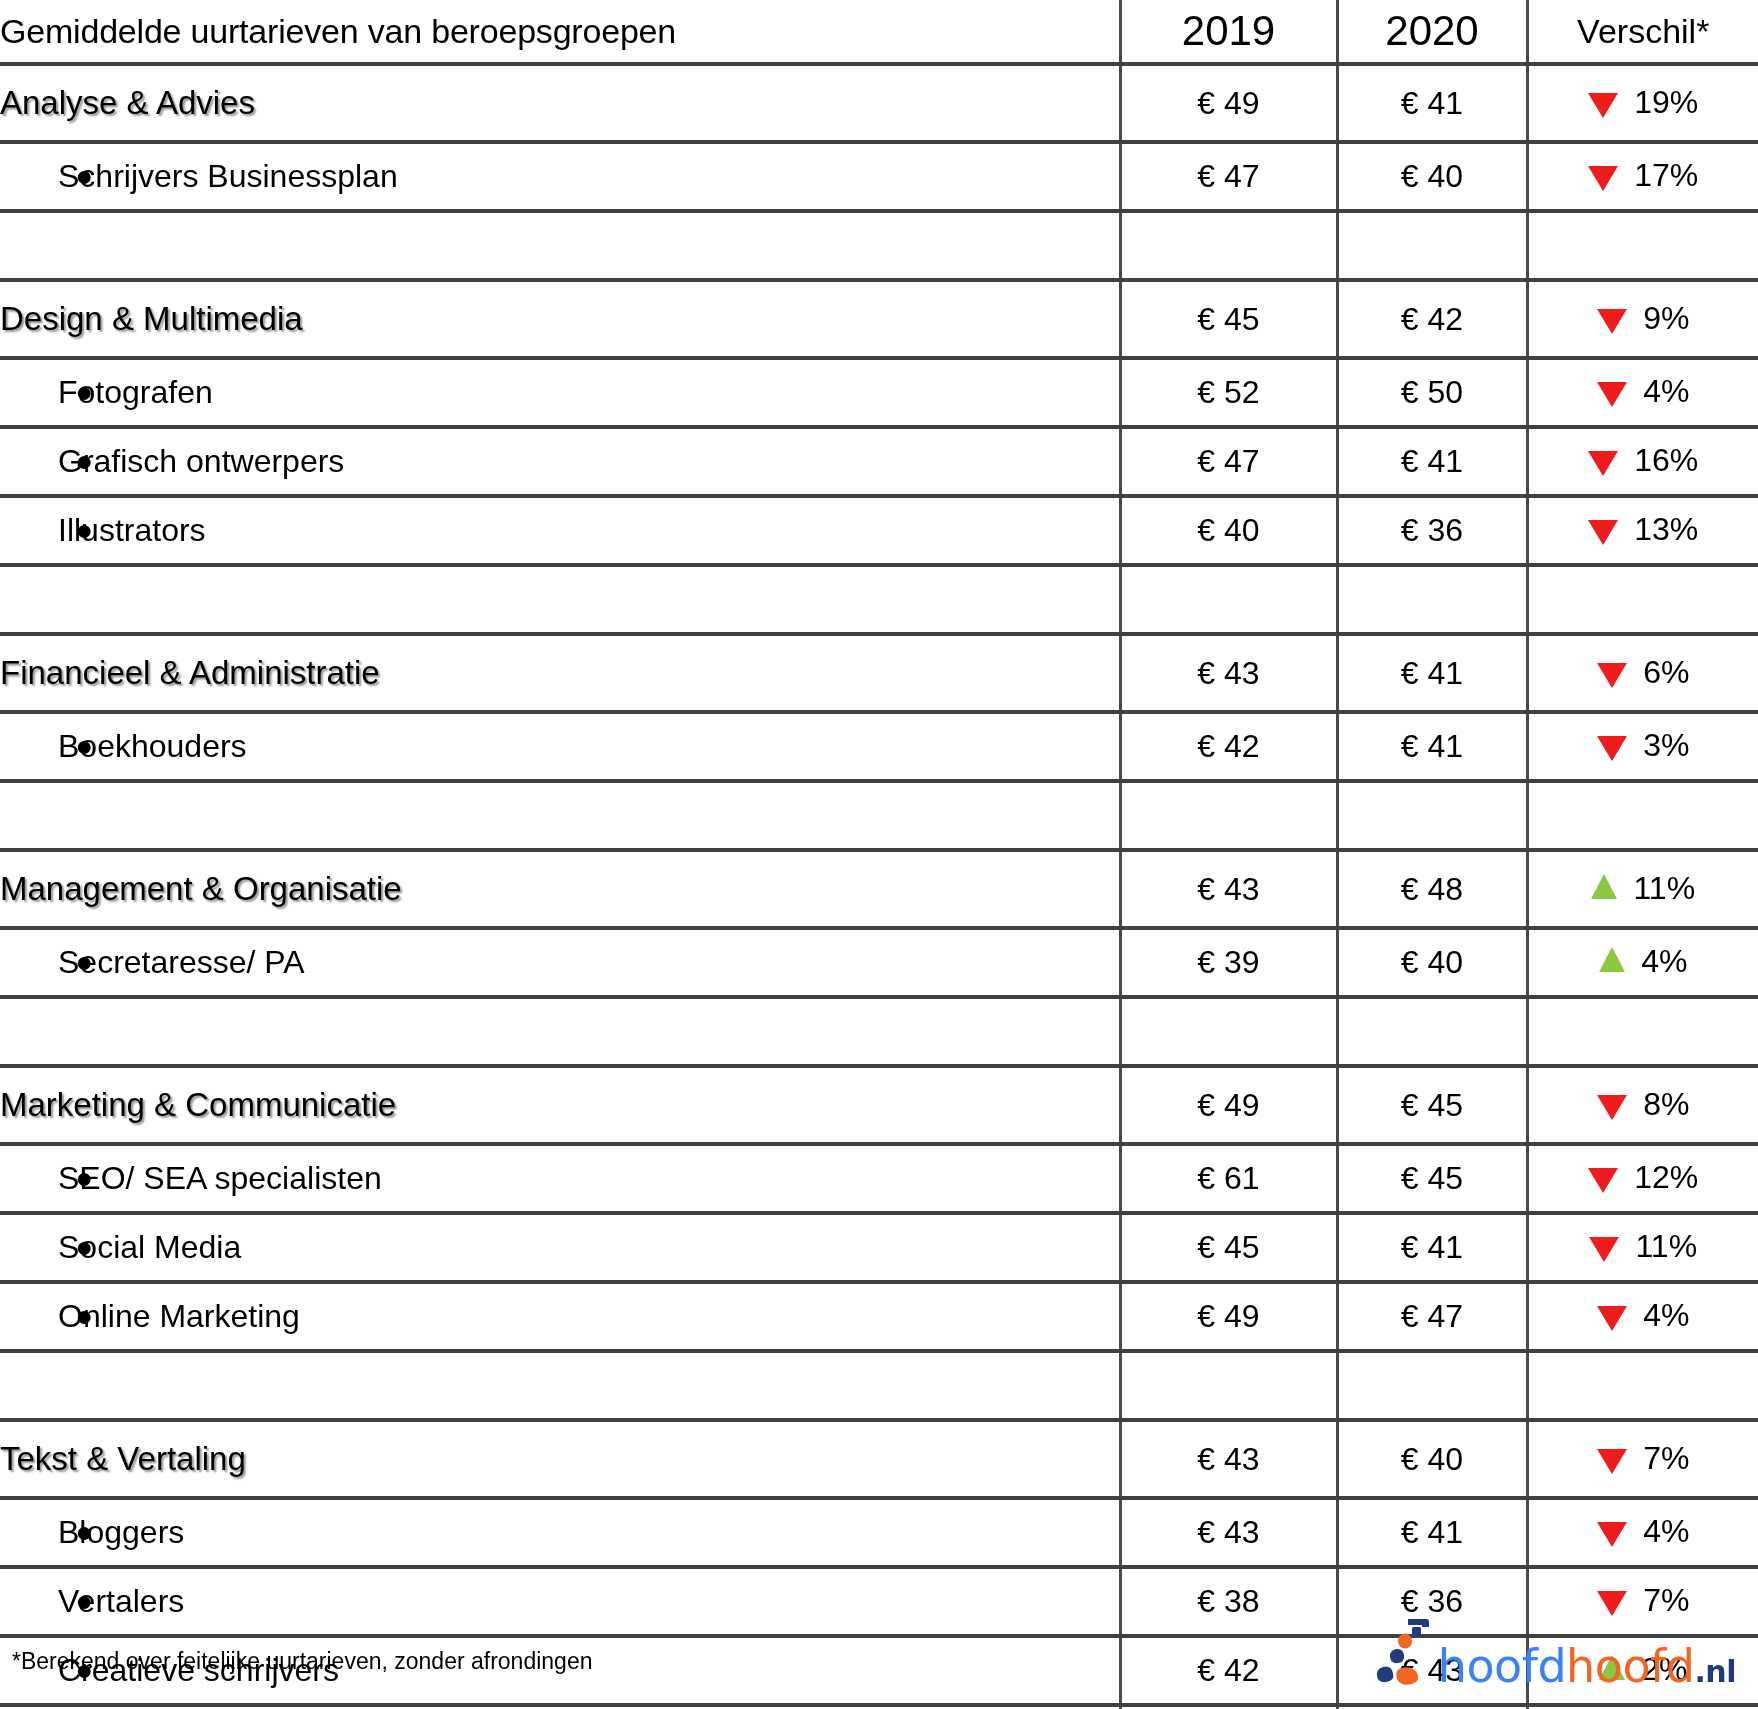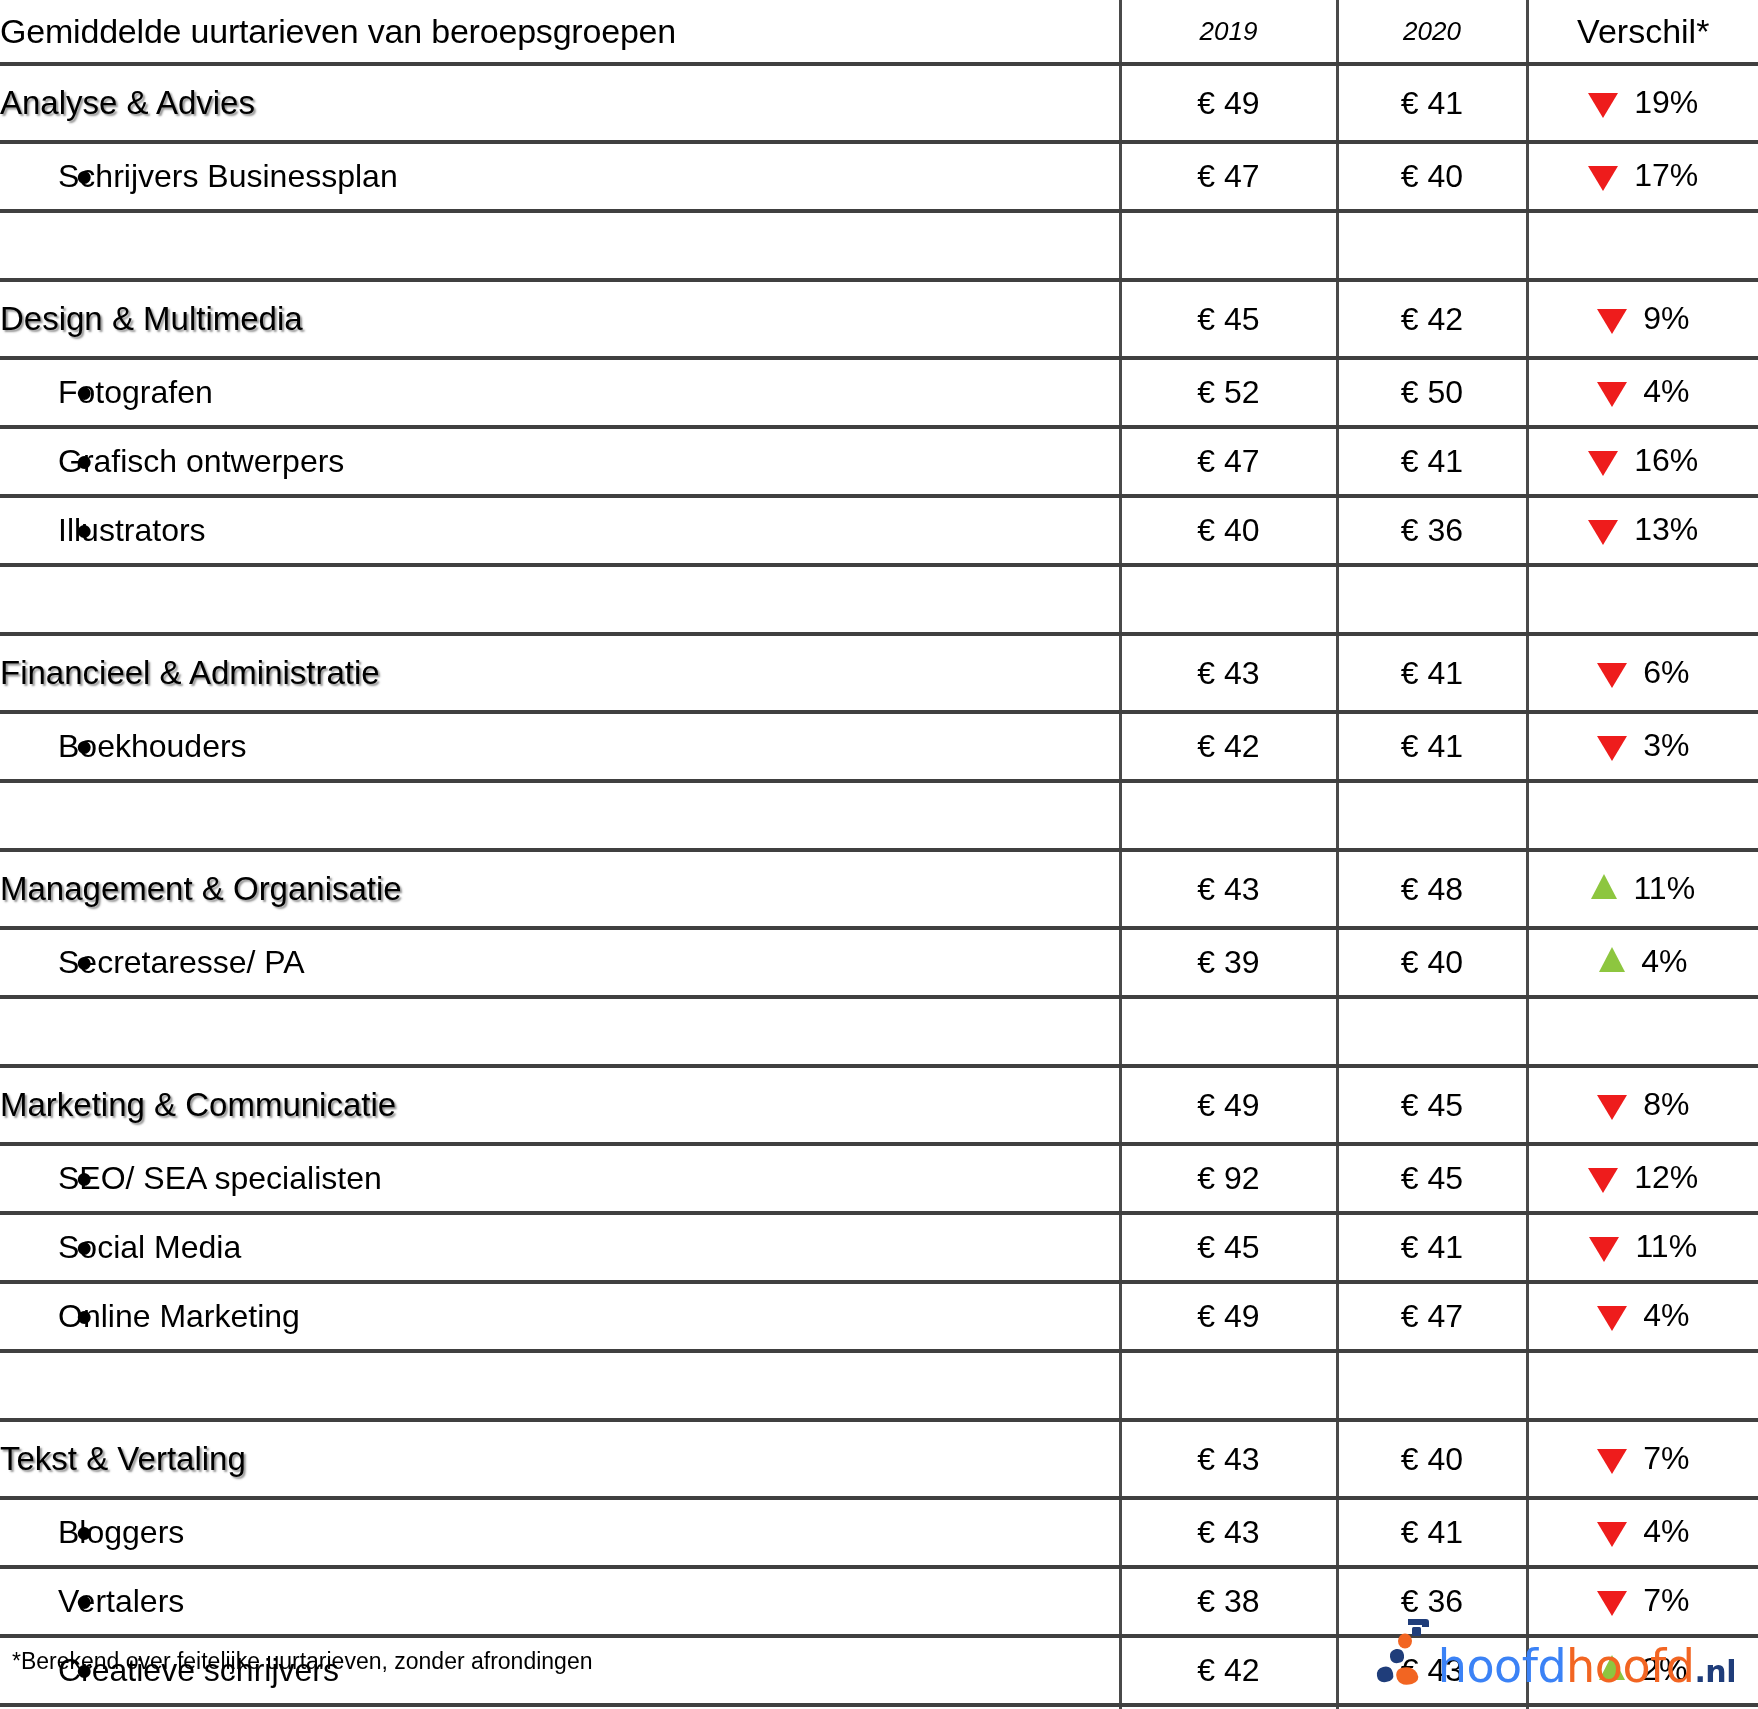--- a/index.html
+++ b/index.html
@@ -62,24 +62,23 @@
   }
   .title-cell {
     font-size: 34px;
     font-weight: bold;
     letter-spacing: -0.2px;
     padding-left: 14px;
     text-align: left;
     white-space: nowrap;
   }
   .year-cell {
-    font-size: 26px;
+    font-size: 42px;
     font-weight: bold;
     text-align: center;
-    font-style: italic;
   }
   .diff-head-cell {
     font-size: 34px;
     font-weight: bold;
     text-align: center;
   }
 
   
   tr.group-row td { height: 74px; }
   .group-label {
@@ -339,21 +338,21 @@
           <td class="group-label">Marketing &amp; Communicatie</td>
           <td class="num-cell vsep">€ 49</td>
           <td class="num-cell vsep">€ 45</td>
           <td class="diff-cell vsep"><span class="diff-inner">
               <span class="tri down"></span>
               <span>8%</span>
             </span></td>
         </tr>
         <tr class="item-row rule-bottom">
           <td class="item-label"><span class="bullet">●</span><span class="item-text">SEO/ SEA specialisten</span></td>
-          <td class="num-cell vsep">€ 92</td>
+          <td class="num-cell vsep">€ 61</td>
           <td class="num-cell vsep">€ 45</td>
           <td class="diff-cell vsep"><span class="diff-inner">
               <span class="tri down"></span>
               <span>12%</span>
             </span></td>
         </tr>
         <tr class="item-row rule-bottom">
           <td class="item-label"><span class="bullet">●</span><span class="item-text">Social Media</span></td>
           <td class="num-cell vsep">€ 45</td>
           <td class="num-cell vsep">€ 41</td>

